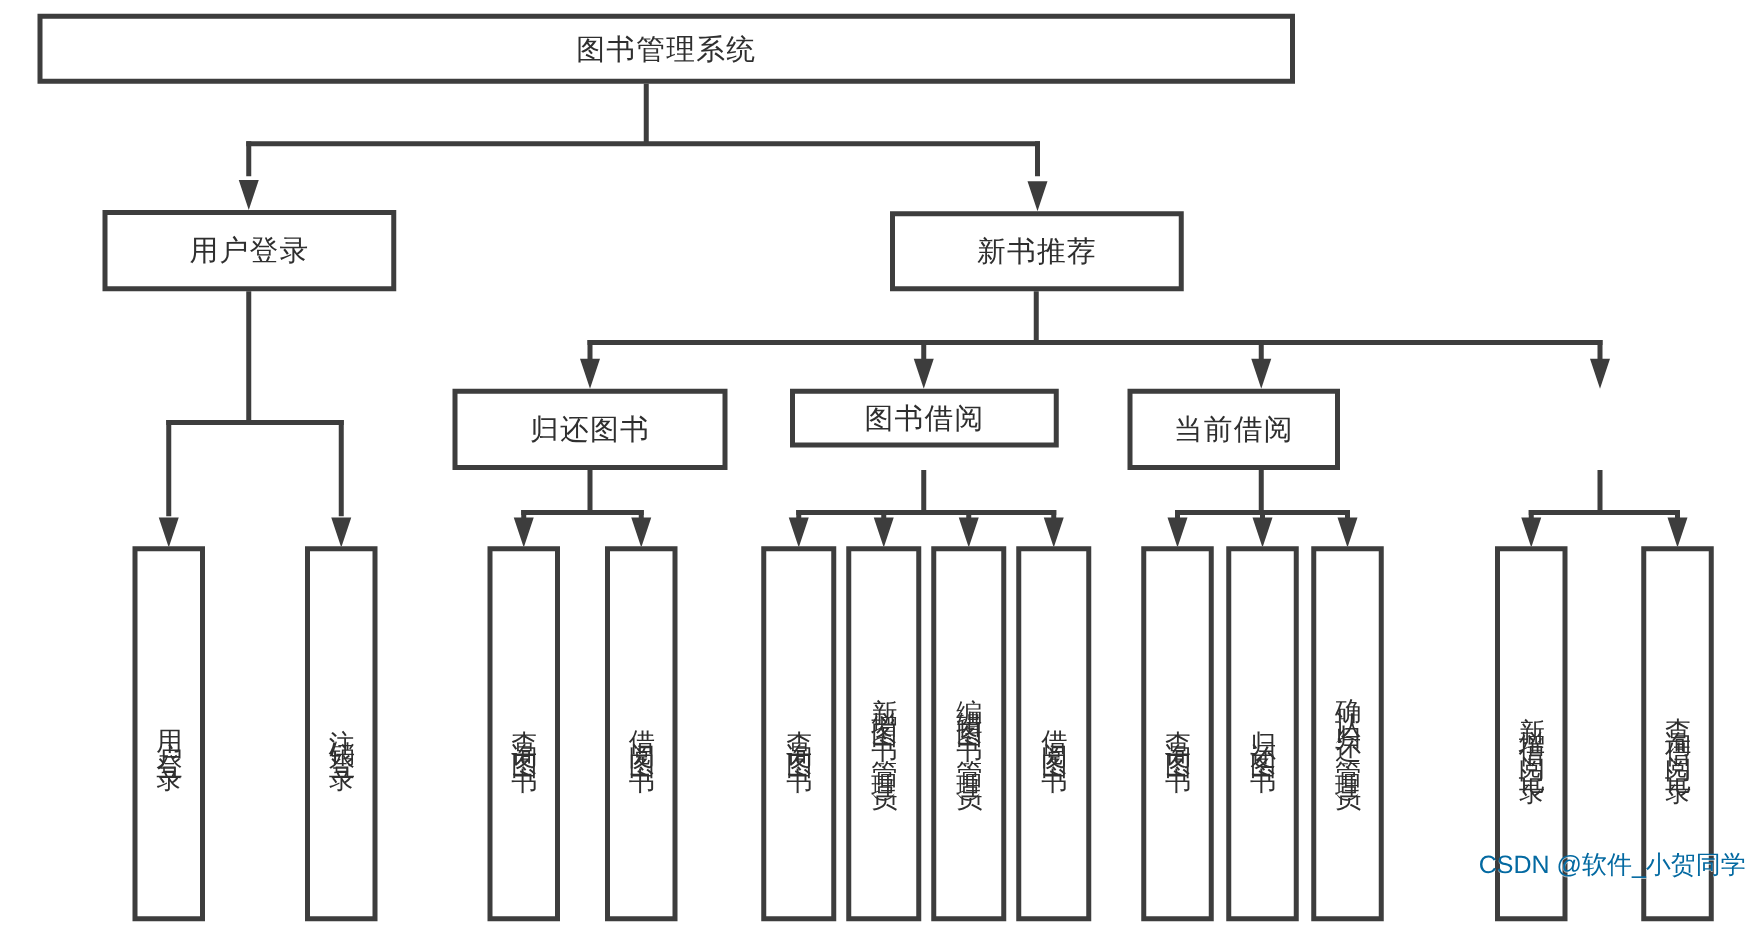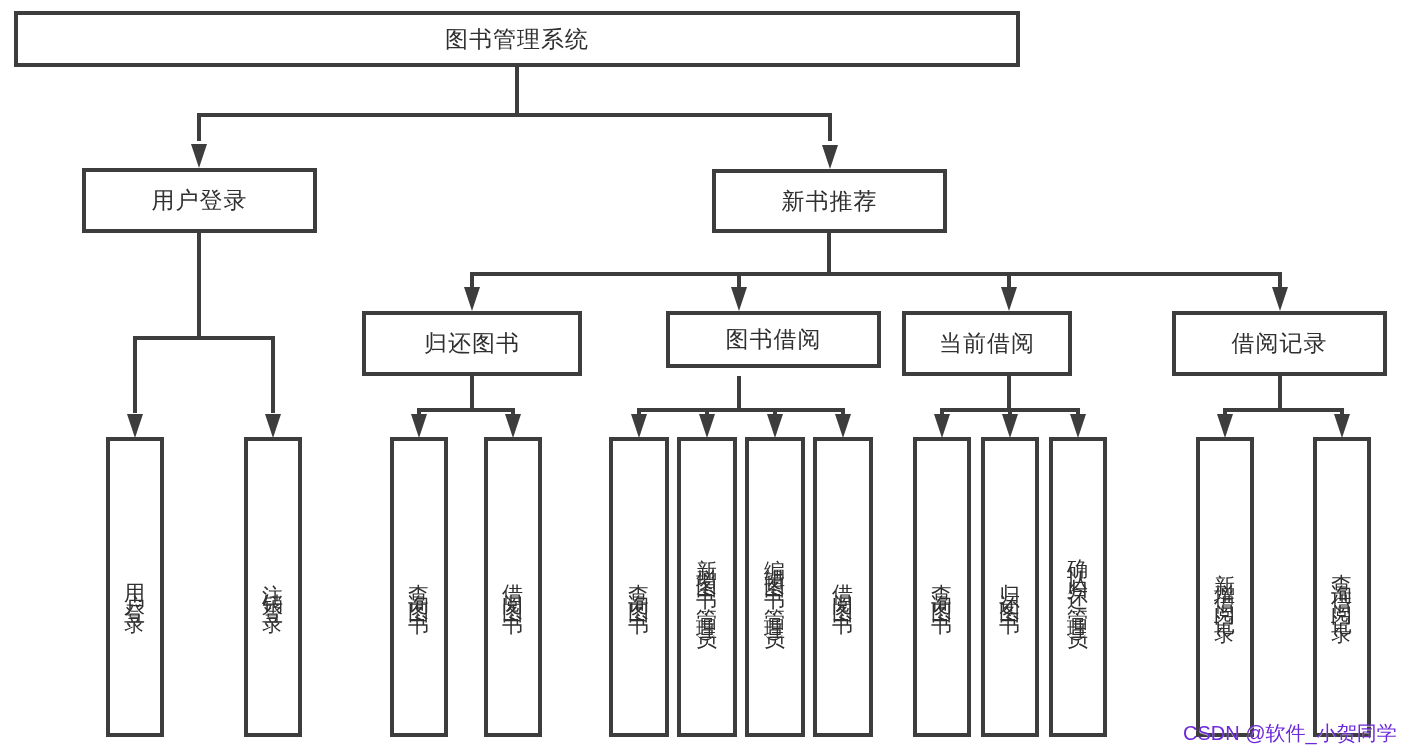--- a/index.html
+++ b/index.html
@@ -19,31 +19,31 @@
     font-size:21px; letter-spacing:10px; line-height:1;
   }
   .vl { position:absolute; width:4px; background:#3d3d3d; }
   .hl { position:absolute; height:4px; background:#3d3d3d; }
   .arr {
     position:absolute; width:0; height:0;
     border-left:8px solid transparent; border-right:8px solid transparent;
     border-top:24px solid #3d3d3d;
   }
   .wm {
-    position:absolute; left:1183px; top:720px;
-    color:#6d28d9; font-size:20px; white-space:nowrap;
+    position:absolute; left:1183px; top:678px;
+    color:#0369a1; font-size:20px; white-space:nowrap;
     text-shadow:0 1px 0 rgba(255,255,255,0.6); z-index:5;
   }
 </style>
 </head>
 <body>
 
 <div class="stage">
 
-  <div class="box hbox" style="left:14px; top:11px; width:1006px; height:56px;">
+  <div class="box hbox" style="left:30px; top:11px; width:1006px; height:56px;">
     <span>图书管理系统</span>
   </div>
 
   <div class="vl" style="left:515px; top:67px; height:49px;"></div>
   <div class="hl" style="left:197px; top:113px; width:635px;"></div>
   <div class="vl" style="left:197px; top:113px; height:28px;"></div>
   <div class="arr" style="left:191px; top:144px;"></div>
   <div class="vl" style="left:828px; top:113px; height:28px;"></div>
   <div class="arr" style="left:822px; top:145px;"></div>
 
@@ -68,28 +68,25 @@
   <div class="vl" style="left:737px; top:272px; height:16px;"></div>
   <div class="arr" style="left:731px; top:287px;"></div>
   <div class="vl" style="left:1007px; top:272px; height:16px;"></div>
   <div class="arr" style="left:1001px; top:287px;"></div>
   <div class="vl" style="left:1278px; top:272px; height:16px;"></div>
   <div class="arr" style="left:1272px; top:287px;"></div>
 
   <div class="box hbox" style="left:362px; top:311px; width:220px; height:65px;">
     <span>归还图书</span>
   </div>
-  <div class="box hbox" style="left:632px; top:311px; width:215px; height:57px;margin-left:34px;">
+  <div class="box hbox" style="left:632px; top:311px; width:215px; height:47px;">
     <span>图书借阅</span>
   </div>
   <div class="box hbox" style="left:902px; top:311px; width:170px; height:65px;">
     <span>当前借阅</span>
-  </div>
-  <div class="box hbox" style="left:1172px; top:311px; width:215px; height:65px;">
-    <span>借阅记录</span>
   </div>
 
   <div class="vl" style="left:470px; top:376px; height:34px;"></div>
   <div class="hl" style="left:417px; top:408px; width:98px;"></div>
   <div class="vl" style="left:417px; top:408px; height:8px;"></div>
   <div class="arr" style="left:411px; top:414px;"></div>
   <div class="vl" style="left:511px; top:408px; height:8px;"></div>
   <div class="arr" style="left:505px; top:414px;"></div>
 
   <div class="vl" style="left:737px; top:376px; height:34px;"></div>

